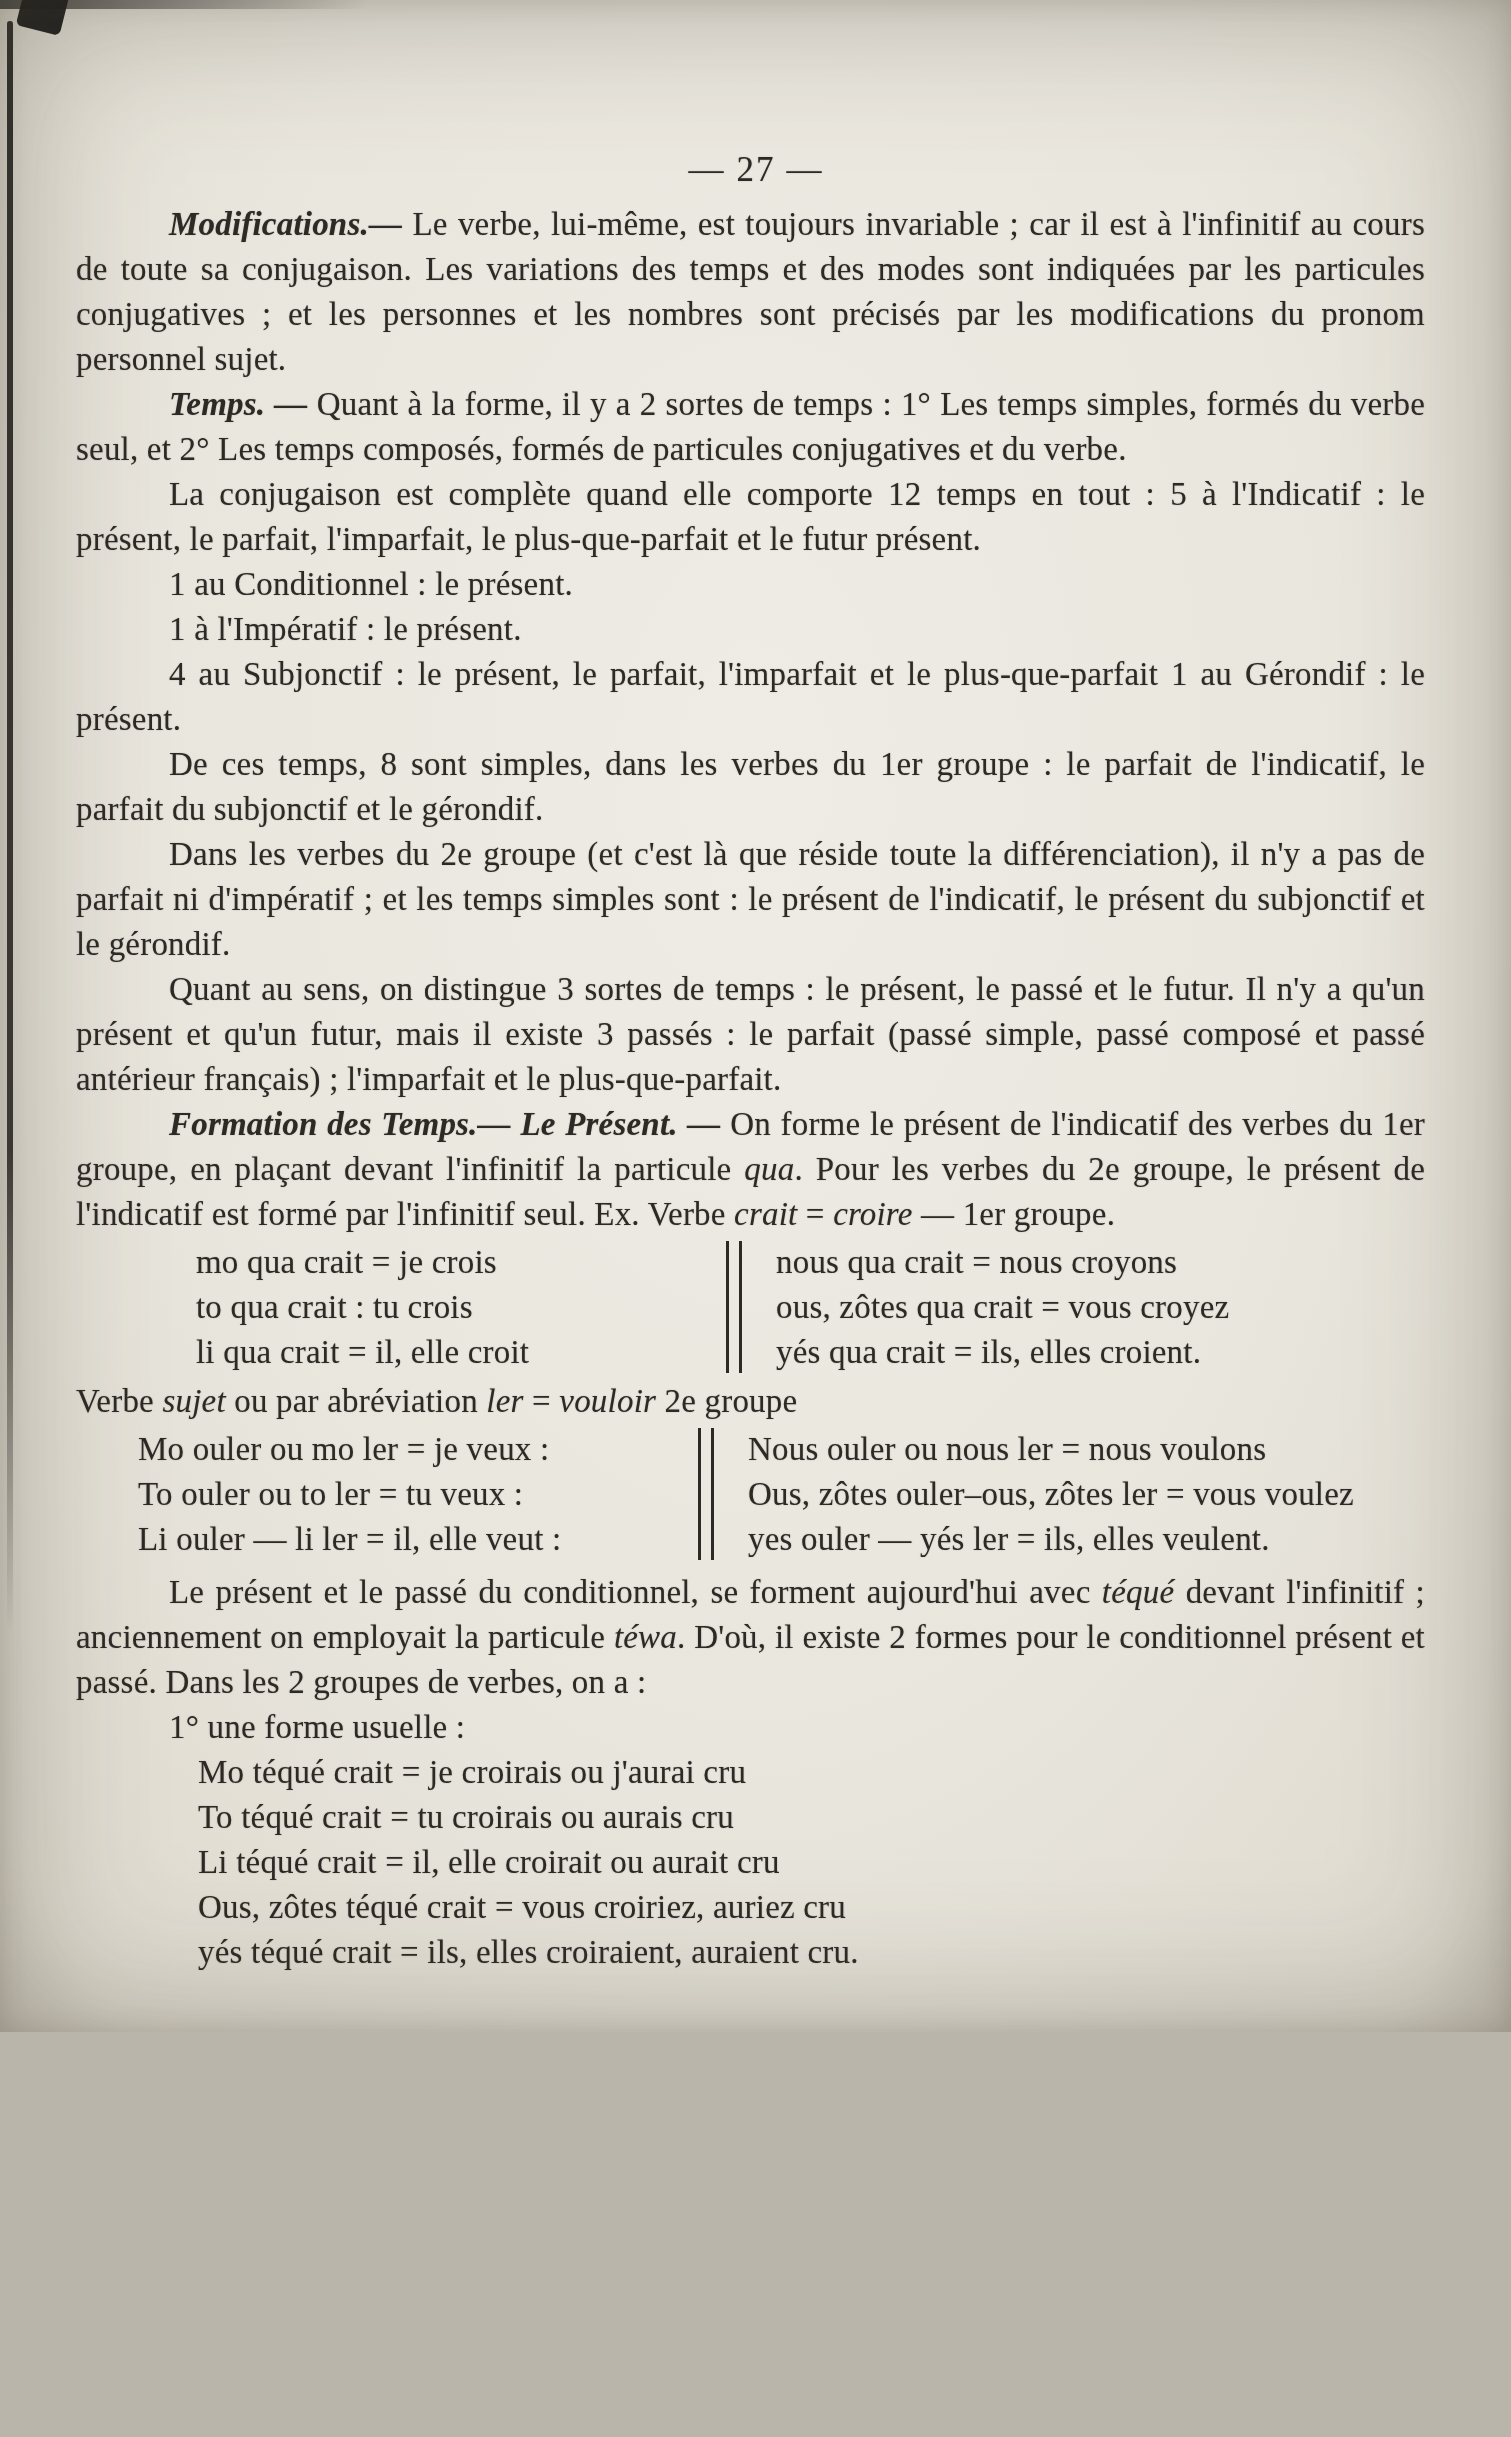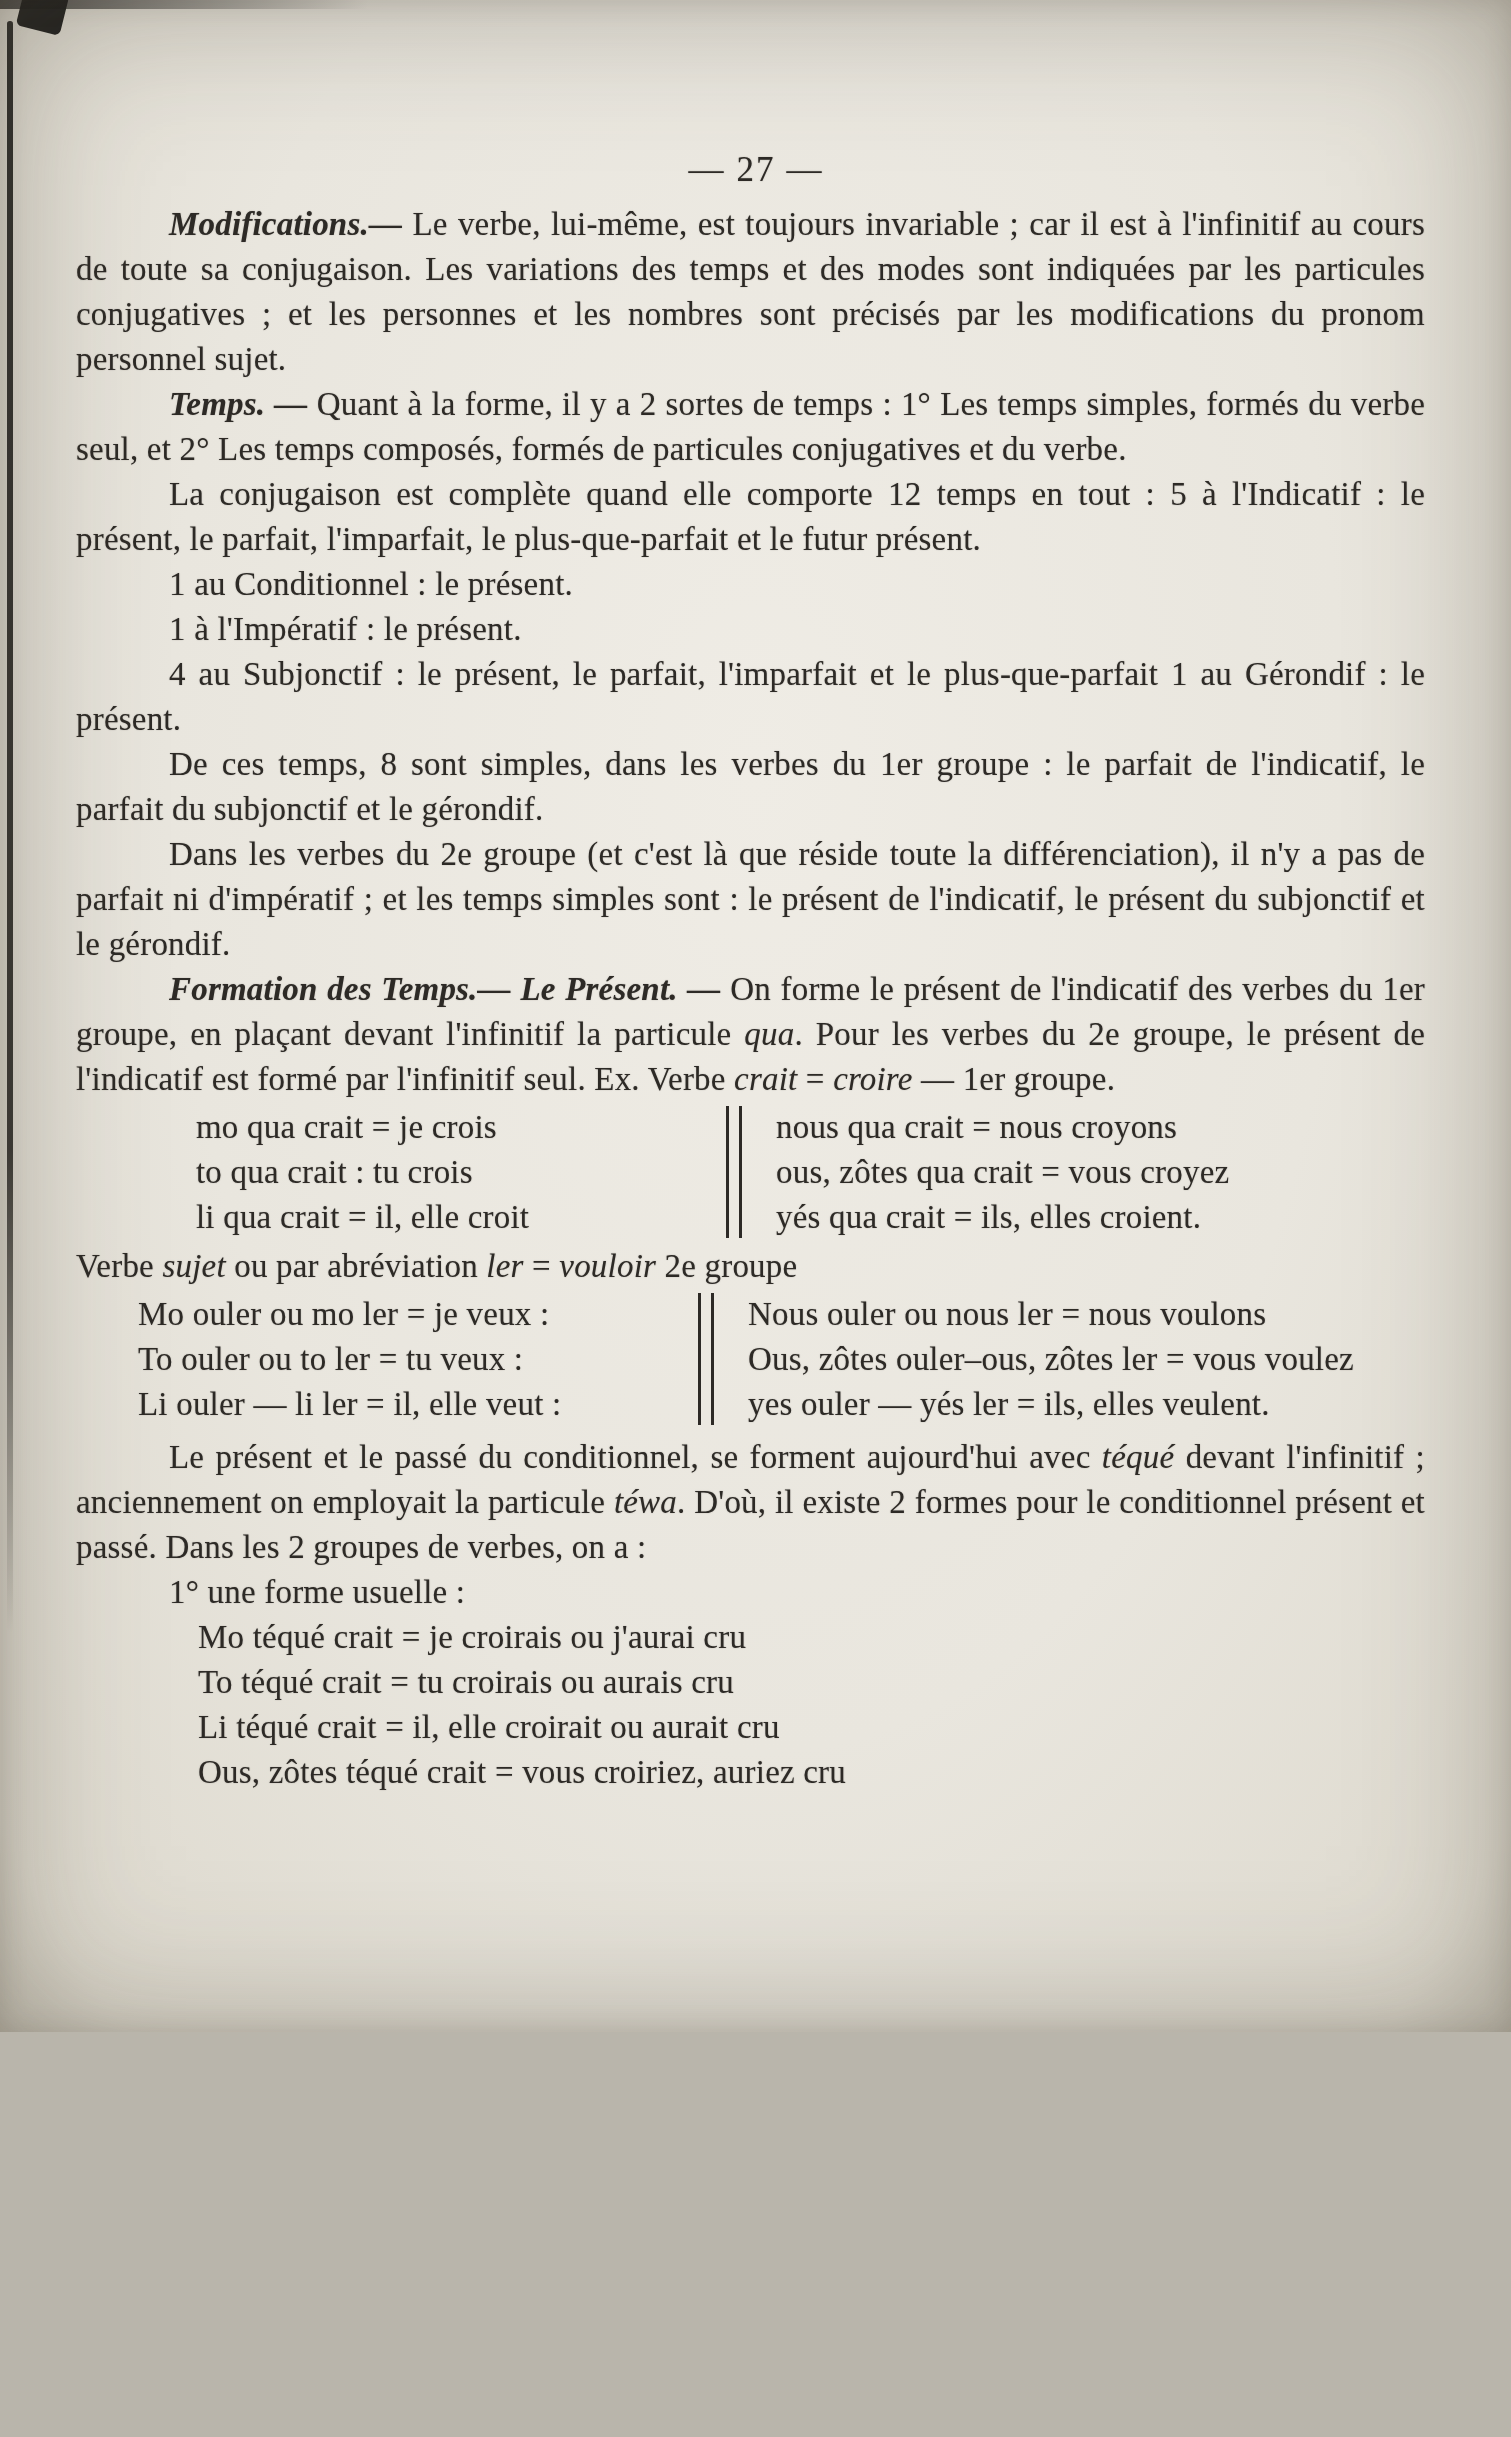--- a/index.html
+++ b/index.html
@@ -72,20 +72,21 @@
     <p class="ind">1 au Conditionnel : le présent.</p>
 
     <p class="ind">1 à l'Impératif : le présent.</p>
 
     <p class="ind j">4 au Subjonctif : le présent, le parfait, l'imparfait et le plus-que-parfait 1 au Gérondif : le présent.</p>
 
     <p class="ind j">De ces temps, 8 sont simples, dans les verbes du 1er groupe : le parfait de l'indicatif, le parfait du subjonctif et le gérondif.</p>
 
     <p class="ind j">Dans les verbes du 2e groupe (et c'est là que réside toute la différenciation), il n'y a pas de parfait ni d'impératif ; et les temps simples sont : le présent de l'indicatif, le présent du subjonctif et le gérondif.</p>
 
+    <p class="ind j">Quant au sens, on distingue 3 sortes de temps : le présent, le passé et le futur. Il n'y a qu'un présent et qu'un futur, mais il existe 3 passés : le parfait (passé simple, passé composé et passé antérieur français) ; l'imparfait et le plus-que-parfait.</p>
 
     <p class="ind j"><span class="em b">Formation des Temps.— </span><span class="em b">Le Présent. — </span><span>On forme le présent de l'indicatif des verbes du 1er groupe, en plaçant devant l'infinitif la particule </span><span class="em">qua</span><span>. Pour les verbes du 2e groupe, le présent de l'indicatif est formé par l'infinitif seul. Ex. Verbe </span><span class="em">crait</span><span> = </span><span class="em">croire</span><span> — 1er groupe.</span></p>
 
     <div class="table">
       <div class="t-col t-left w1">
         <div class="t-row">mo qua crait = je crois</div>
         <div class="t-row">to qua crait : tu crois</div>
         <div class="t-row">li qua crait = il, elle croit</div>
       </div>
       <div class="t-div"></div>
@@ -114,19 +115,20 @@
 
     <p class="ind j gap-top"><span>Le présent et le passé du conditionnel, se forment aujourd'hui avec </span><span class="em">téqué</span><span> devant l'infinitif ; anciennement on employait la particule </span><span class="em">téwa</span><span>. D'où, il existe 2 formes pour le conditionnel présent et passé. Dans les 2 groupes de verbes, on a :</span></p>
 
     <p class="m-ind">1° une forme usuelle :</p>
 
     <div class="conj">
       <div class="c-row">Mo téqué crait = je croirais ou j'aurai cru</div>
       <div class="c-row">To téqué crait = tu croirais ou aurais cru</div>
       <div class="c-row">Li téqué crait = il, elle croirait ou aurait cru</div>
       <div class="c-row">Ous, zôtes téqué crait = vous croiriez, auriez cru</div>
+      <div class="c-row">yés téqué crait = ils, elles croiraient, auraient cru.</div>
     </div>
 
   </div>
 
   <div class="vignette"></div>
 </div>
 
 
 </body></html>

